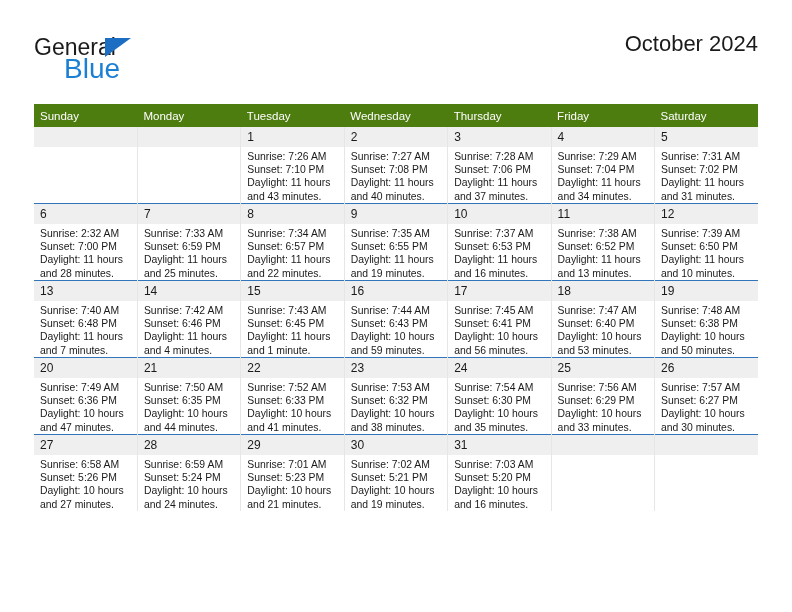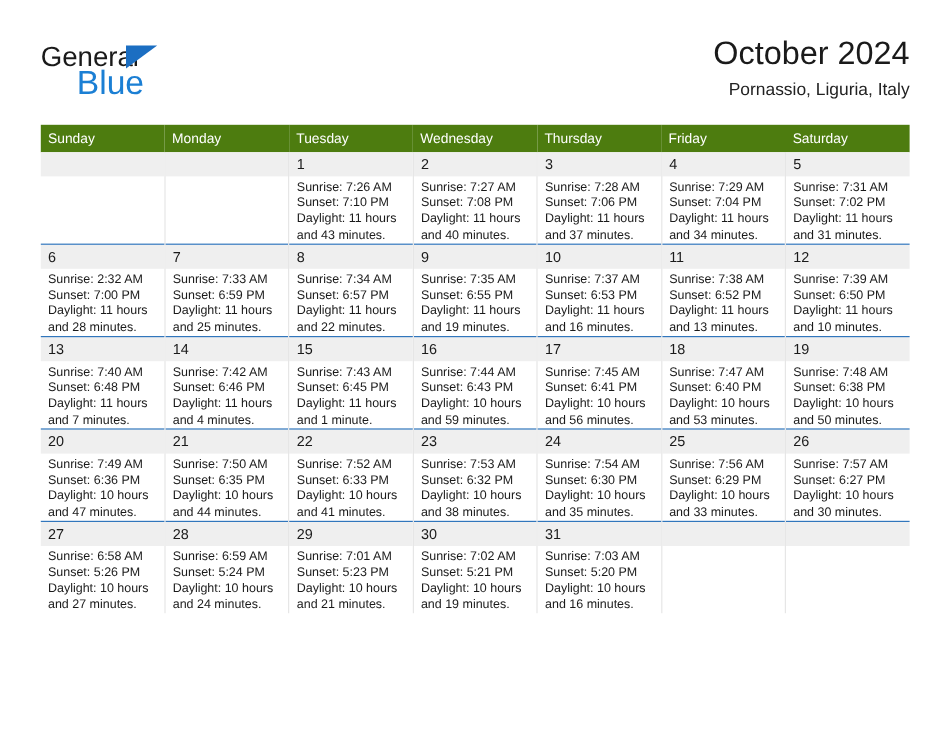--- a/index.html
+++ b/index.html
@@ -65,21 +65,21 @@
     line-height: 26px;
     font-family: "Liberation Sans", sans-serif;
   }
   .title-wrap {
     position: absolute;
     right: 0;
     top: 0;
     text-align: right;
   }
   .cal-title {
-    font-size: 27px;
+    font-size: 22px;
     color: #1a1a1a;
     line-height: 32px;
     white-space: nowrap;
   }
   .cal-subtitle {
     font-size: 14.5px;
     color: #222222;
     line-height: 20px;
     margin-top: 5px;
     white-space: nowrap;
@@ -147,21 +147,20 @@
   <div class="header">
 
     <div class="brand">
       <span class="brand-general">General</span>
       <span class="brand-triangle"></span>
       <span class="brand-blue">Blue</span>
     </div>
 
     <div class="title-wrap">
       <div class="cal-title">October 2024</div>
-      <div class="cal-subtitle">Pornassio, Liguria, Italy</div>
     </div>
 
   </div>
 
   <table class="calendar">
     <thead>
       <tr id="weekday-row">
           <th>Sunday</th>
           <th>Monday</th>
           <th>Tuesday</th>

